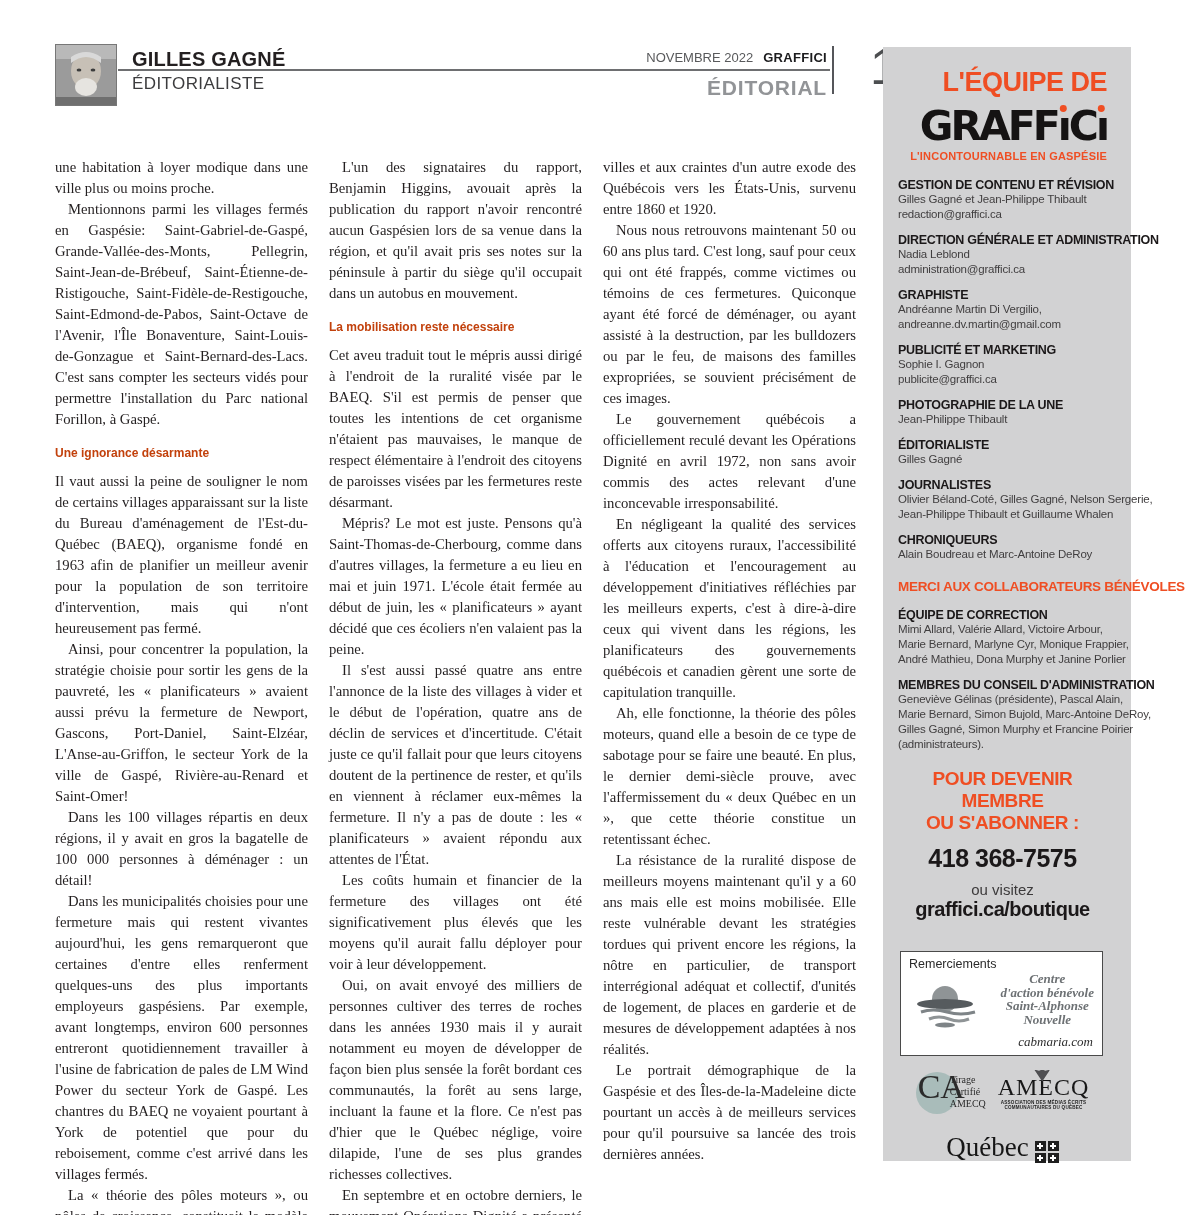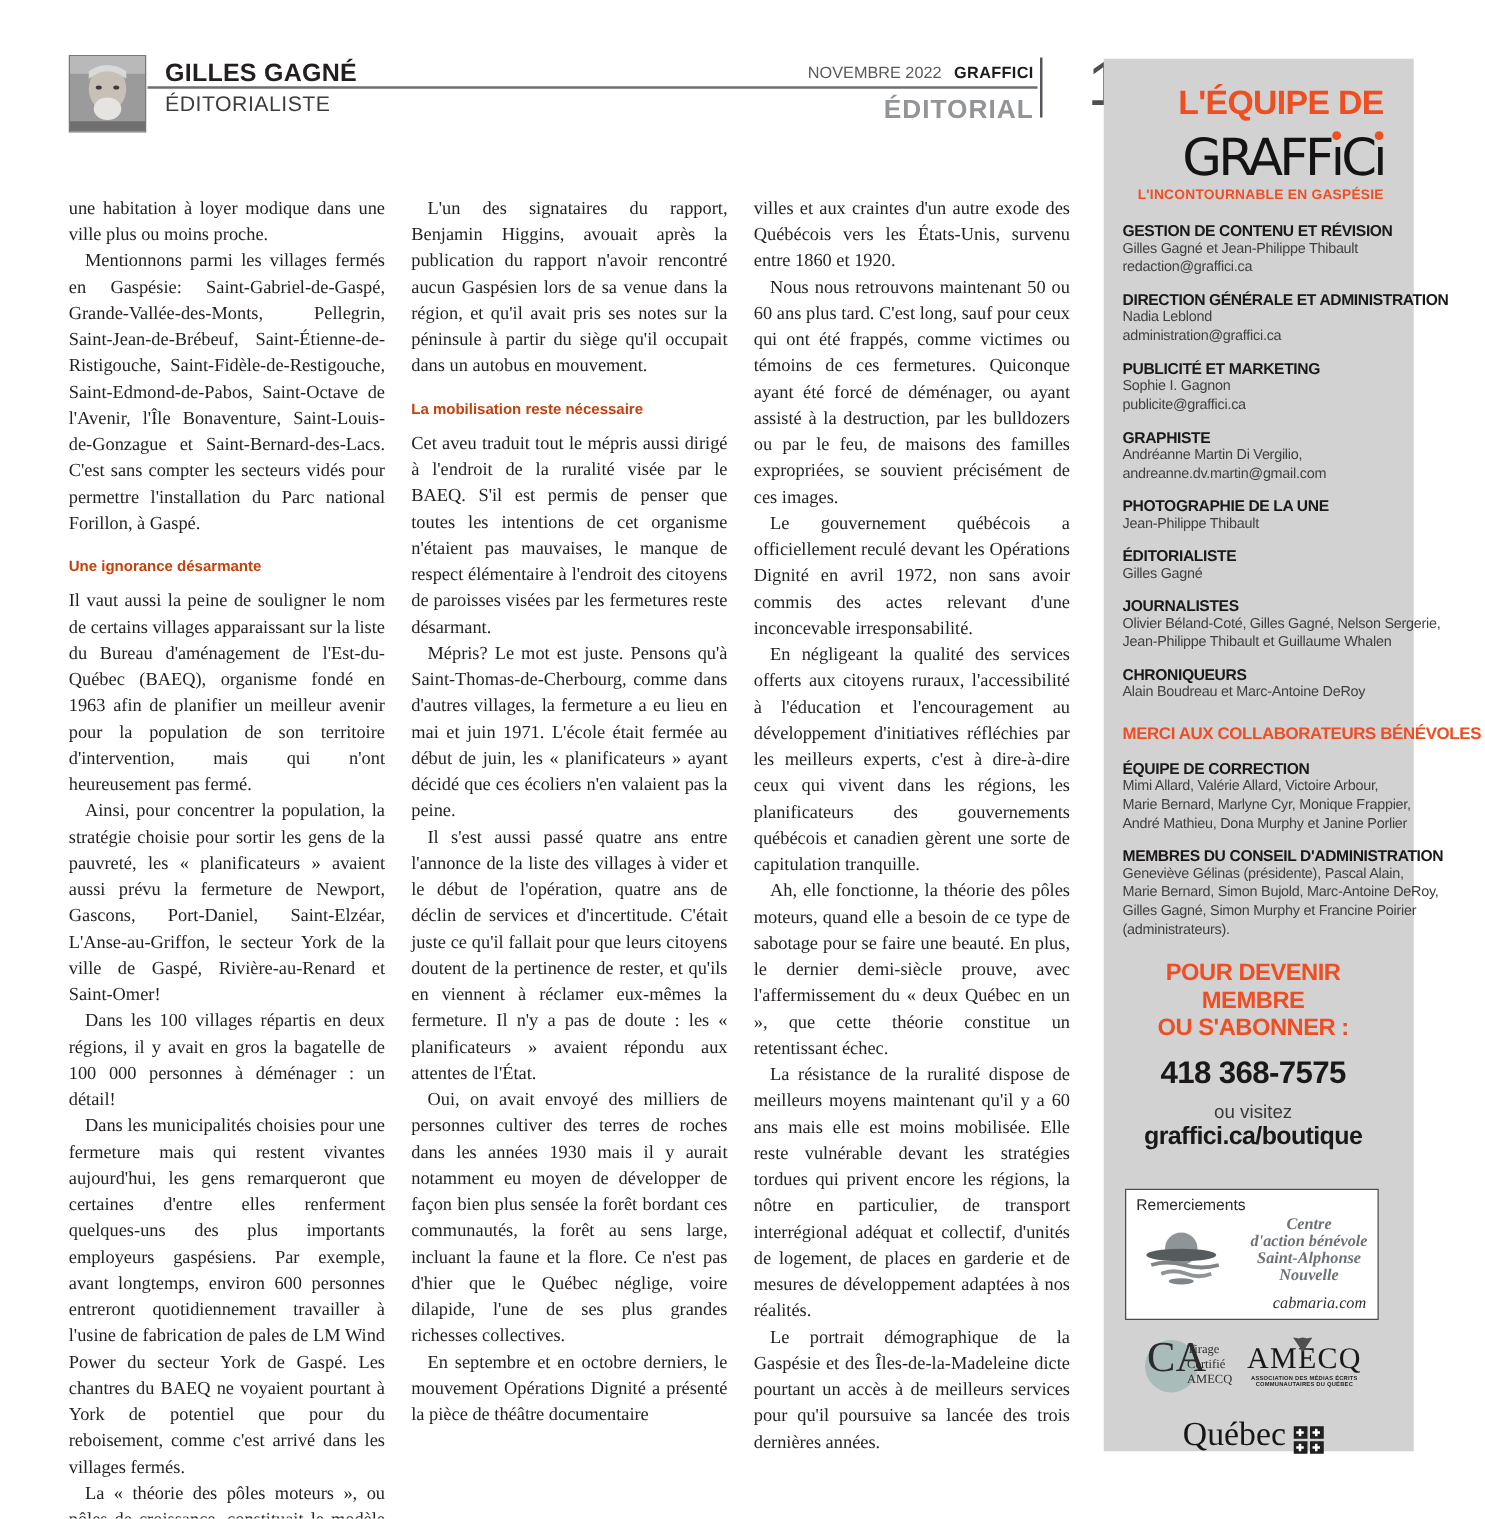--- a/index.html
+++ b/index.html
@@ -24,21 +24,21 @@
        color:#231f20;text-align:justify;hyphens:auto;}
   .para{margin:0;}
   .para.indent{text-indent:13px;}
   .subhead{margin:13px 0 7px 0;font-family:"Liberation Sans",sans-serif;font-size:12px;
            font-weight:bold;color:#c2410c;text-align:left;text-indent:0;}
 
   
   #sidebar{position:absolute;left:883px;top:47px;width:248px;height:1114px;background:#d2d2d3;
            box-sizing:border-box;padding:20px 24px 0 15px;}
   .sb-kicker{font-size:27px;font-weight:bold;color:#ef4e23;text-align:right;letter-spacing:-.5px;}
-  .sb-logo{font-family:"DejaVu Sans",sans-serif;font-size:41px;font-weight:normal;color:#151313;
+  .sb-logo{font-family:"DejaVu Sans",sans-serif;font-size:41px;font-weight:bold;color:#151313;
            text-align:right;letter-spacing:-3px;margin-top:6px;line-height:44px;}
   .logo-i{position:relative;display:inline-block;}
   .logo-dot{position:absolute;width:.17em;height:.17em;border-radius:50%;background:#ef4e23;
             top:.02em;left:50%;transform:translateX(-46%);}
   .sb-tagline{font-size:11px;font-weight:bold;color:#ef4e23;text-align:right;letter-spacing:.2px;margin-top:2px;}
   .sb-sections{margin-top:16px;}
   .sb-section{margin-bottom:11px;}
   .sb-heading{font-size:12.5px;font-weight:bold;letter-spacing:-.3px;white-space:nowrap;color:#1b1819;}
   .sb-line{font-size:11.5px;line-height:15px;letter-spacing:-.2px;white-space:nowrap;color:#403e3f;}
   .sb-volunteers-title{font-size:13.5px;font-weight:bold;color:#ef4e23;letter-spacing:-.3px;
@@ -114,20 +114,21 @@
         <p class="para indent">Dans les 100 villages répartis en deux régions, il y avait en gros la bagatelle de 100 000 personnes à déménager : un détail!</p>
         <p class="para indent">Dans les municipalités choisies pour une fermeture mais qui restent vivantes aujourd'hui, les gens remarqueront que certaines d'entre elles renferment quelques-uns des plus importants employeurs gaspésiens. Par exemple, avant longtemps, environ 600 personnes entreront quotidiennement travailler à l'usine de fabrication de pales de LM Wind Power du secteur York de Gaspé. Les chantres du BAEQ ne voyaient pourtant à York de potentiel que pour du reboisement, comme c'est arrivé dans les villages fermés.</p>
         <p class="para indent">La « théorie des pôles moteurs », ou pôles de croissance, constituait le modèle mis de l'avant par les « experts » du BAEQ. De la concentration de population, quitte à la mettre en œuvre artificiellement, devait jaillir la richesse par la magie de l'effet de ruissellement.</p>
       </div>
       <div class="col">
         <p class="para indent">L'un des signataires du rapport, Benjamin Higgins, avouait après la publication du rapport n'avoir rencontré aucun Gaspésien lors de sa venue dans la région, et qu'il avait pris ses notes sur la péninsule à partir du siège qu'il occupait dans un autobus en mouvement.</p>
         <h3 class="subhead">La mobilisation reste nécessaire</h3>
         <p class="para">Cet aveu traduit tout le mépris aussi dirigé à l'endroit de la ruralité visée par le BAEQ. S'il est permis de penser que toutes les intentions de cet organisme n'étaient pas mauvaises, le manque de respect élémentaire à l'endroit des citoyens de paroisses visées par les fermetures reste désarmant.</p>
         <p class="para indent">Mépris? Le mot est juste. Pensons qu'à Saint-Thomas-de-Cherbourg, comme dans d'autres villages, la fermeture a eu lieu en mai et juin 1971. L'école était fermée au début de juin, les « planificateurs » ayant décidé que ces écoliers n'en valaient pas la peine.</p>
         <p class="para indent">Il s'est aussi passé quatre ans entre l'annonce de la liste des villages à vider et le début de l'opération, quatre ans de déclin de services et d'incertitude. C'était juste ce qu'il fallait pour que leurs citoyens doutent de la pertinence de rester, et qu'ils en viennent à réclamer eux-mêmes la fermeture. Il n'y a pas de doute : les « planificateurs » avaient répondu aux attentes de l'État.</p>
+        <p class="para indent">Les coûts humain et financier de la fermeture des villages ont été significativement plus élevés que les moyens qu'il aurait fallu déployer pour voir à leur développement.</p>
         <p class="para indent">Oui, on avait envoyé des milliers de personnes cultiver des terres de roches dans les années 1930 mais il y aurait notamment eu moyen de développer de façon bien plus sensée la forêt bordant ces communautés, la forêt au sens large, incluant la faune et la flore. Ce n'est pas d'hier que le Québec néglige, voire dilapide, l'une de ses plus grandes richesses collectives.</p>
         <p class="para indent"><span>En septembre et en octobre derniers, le mouvement Opérations Dignité a présenté la pièce de théâtre documentaire </span></p>
       </div>
       <div class="col">
         <p class="para">villes et aux craintes d'un autre exode des Québécois vers les États-Unis, survenu entre 1860 et 1920.</p>
         <p class="para indent">Nous nous retrouvons maintenant 50 ou 60 ans plus tard. C'est long, sauf pour ceux qui ont été frappés, comme victimes ou témoins de ces fermetures. Quiconque ayant été forcé de déménager, ou ayant assisté à la destruction, par les bulldozers ou par le feu, de maisons des familles expropriées, se souvient précisément de ces images.</p>
         <p class="para indent">Le gouvernement québécois a officiellement reculé devant les Opérations Dignité en avril 1972, non sans avoir commis des actes relevant d'une inconcevable irresponsabilité.</p>
         <p class="para indent">En négligeant la qualité des services offerts aux citoyens ruraux, l'accessibilité à l'éducation et l'encouragement au développement d'initiatives réfléchies par les meilleurs experts, c'est à dire-à-dire ceux qui vivent dans les régions, les planificateurs des gouvernements québécois et canadien gèrent une sorte de capitulation tranquille.</p>
         <p class="para indent">Ah, elle fonctionne, la théorie des pôles moteurs, quand elle a besoin de ce type de sabotage pour se faire une beauté. En plus, le dernier demi-siècle prouve, avec l'affermissement du « deux Québec en un », que cette théorie constitue un retentissant échec.</p>
         <p class="para indent">La résistance de la ruralité dispose de meilleurs moyens maintenant qu'il y a 60 ans mais elle est moins mobilisée. Elle reste vulnérable devant les stratégies tordues qui privent encore les régions, la nôtre en particulier, de transport interrégional adéquat et collectif, d'unités de logement, de places en garderie et de mesures de développement adaptées à nos réalités.</p>
@@ -145,28 +146,28 @@
           <div class="sb-heading">GESTION DE CONTENU ET RÉVISION</div>
           <div class="sb-line">Gilles Gagné et Jean-Philippe Thibault</div>
           <div class="sb-line">redaction@graffici.ca</div>
         </div>
         <div class="sb-section">
           <div class="sb-heading">DIRECTION GÉNÉRALE ET ADMINISTRATION</div>
           <div class="sb-line">Nadia Leblond</div>
           <div class="sb-line">administration@graffici.ca</div>
         </div>
         <div class="sb-section">
+          <div class="sb-heading">GRAPHISTE</div>
+          <div class="sb-line">Andréanne Martin Di Vergilio,</div>
+          <div class="sb-line">andreanne.dv.martin@gmail.com</div>
+        </div>
+        <div class="sb-section">
           <div class="sb-heading">PUBLICITÉ ET MARKETING</div>
           <div class="sb-line">Sophie I. Gagnon</div>
           <div class="sb-line">publicite@graffici.ca</div>
-        </div>
-        <div class="sb-section">
-          <div class="sb-heading">GRAPHISTE</div>
-          <div class="sb-line">Andréanne Martin Di Vergilio,</div>
-          <div class="sb-line">andreanne.dv.martin@gmail.com</div>
         </div>
         <div class="sb-section">
           <div class="sb-heading">PHOTOGRAPHIE DE LA UNE</div>
           <div class="sb-line">Jean-Philippe Thibault</div>
         </div>
         <div class="sb-section">
           <div class="sb-heading">ÉDITORIALISTE</div>
           <div class="sb-line">Gilles Gagné</div>
         </div>
         <div class="sb-section">

